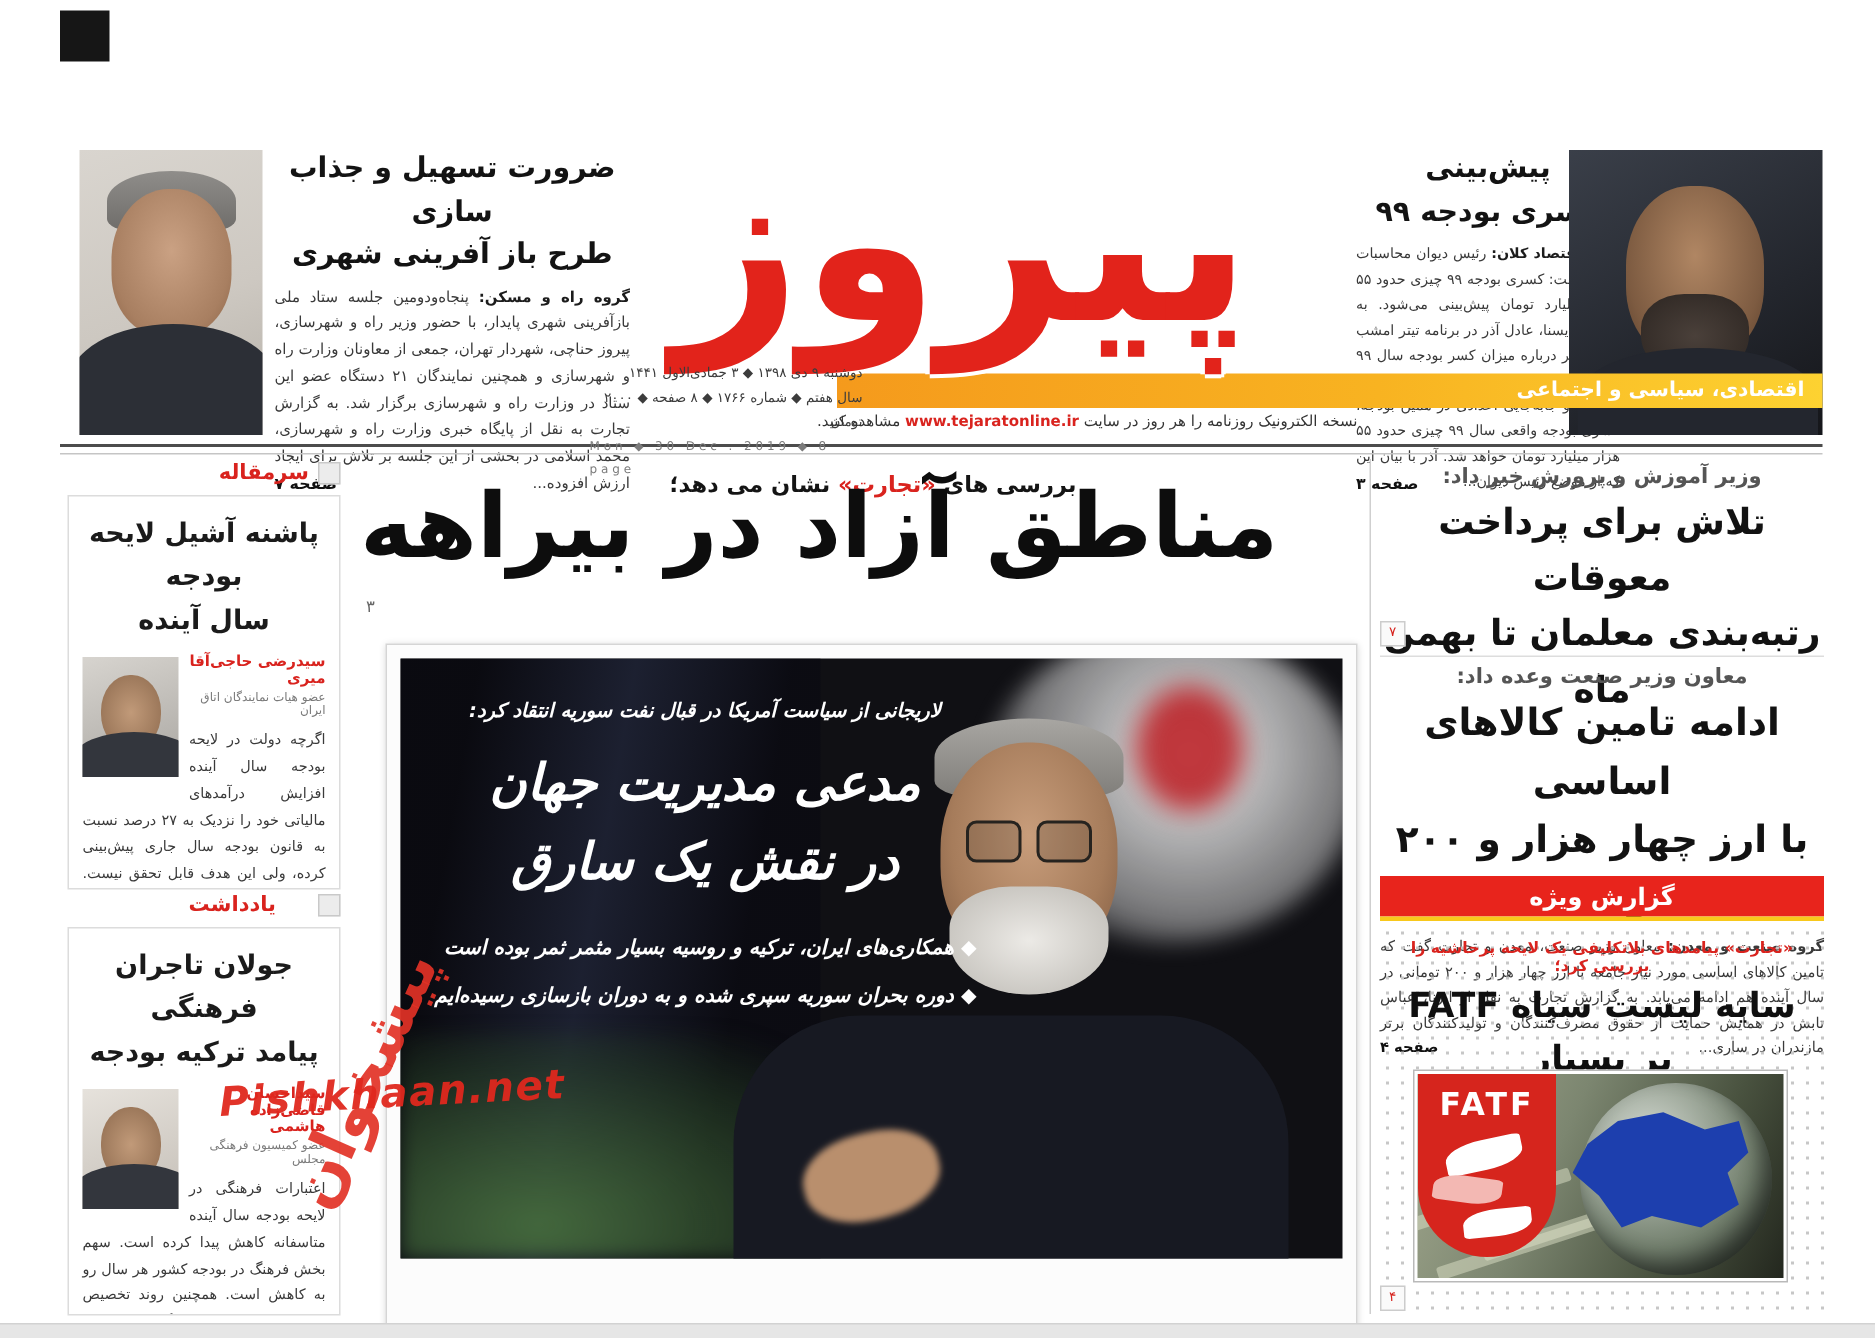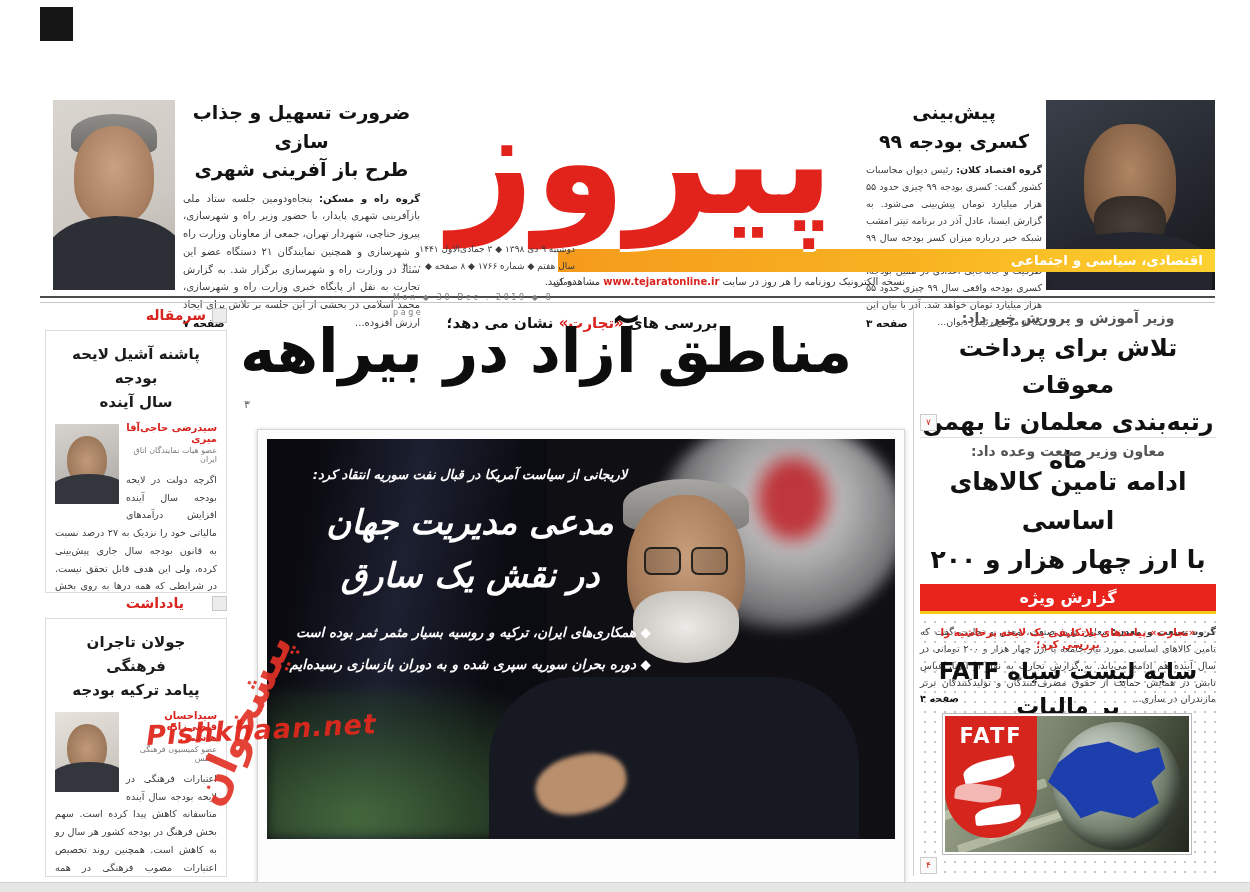--- a/index.html
+++ b/index.html
@@ -30,21 +30,21 @@
     text-shadow:3px 0 0 #fff,-3px 0 0 #fff,0 3px 0 #fff,0 -3px 0 #fff,2px 2px 0 #fff,-2px -2px 0 #fff;}
   .dateline{left:393px;top:241px;width:182px;z-index:4;font-size:9px;line-height:1.85;color:#3c3c3c;text-align:right;}
   .dateline .latin{direction:ltr;text-align:left;letter-spacing:2.6px;color:#7c7c7c;font-size:8px;}
   .banner{left:558px;top:249px;width:657px;height:23px;z-index:1;
     background:linear-gradient(90deg,#f59a1c 0%,#f8b321 55%,#fdd231 100%);}
   .banner .tagline{position:absolute;right:12px;top:0;height:23px;line-height:23px;
     color:#fff;font-weight:bold;font-size:13.5px;}
   .siteline{left:475px;top:276px;width:430px;z-index:4;font-size:10px;color:#333;text-align:right;}
   .siteline .url{color:#d9231e;font-weight:bold;direction:ltr;unicode-bidi:embed;}
 
-  .tr-text{left:866px;top:98px;width:176px;height:192px;}
+  .tr-text{left:904px;top:98px;width:176px;height:192px;}
   .tr-title{margin:0 0 7px;font-size:19px;line-height:1.5;font-weight:bold;color:#131313;text-align:center;}
   .tr-photo{left:1046px;top:100px;width:169px;height:190px;overflow:hidden;
     background:linear-gradient(150deg,#3a3f49 0%,#23262d 60%,#15161a 100%);}
   .tr-photo .head{position:absolute;left:38px;top:24px;width:92px;height:116px;border-radius:46% 46% 42% 42%;
     background:radial-gradient(ellipse at 50% 40%,#b08663,#7d5b41 70%,#5a3f2c);}
   .tr-photo .beard{position:absolute;left:48px;top:96px;width:72px;height:56px;border-radius:40% 40% 50% 50%;
     background:radial-gradient(#4a403a,#2c2521);}
   .tr-photo .suit{position:absolute;left:6px;bottom:-8px;width:160px;height:66px;border-radius:50% 50% 0 0;background:#23262e;}
   .header-rule{left:40px;top:296px;width:1175px;height:4px;border-top:2px solid #4c4c4c;border-bottom:1px solid #c5c5c5;}
 
@@ -86,21 +86,21 @@
   .mp-bullets{margin-top:16px;font-size:13.5px;font-weight:bold;line-height:2.35;text-align:right;}
   .pmark{width:15px;height:15px;border:1px solid #ccc;background:#fafafa;color:#d6221c;
     font-size:9px;line-height:15px;text-align:center;}
   .photo-frame .pmark{position:absolute;left:9px;bottom:6px;}
 
   
   .sec-head{width:182px;display:flex;align-items:center;justify-content:flex-start;gap:6px;}
   .sec-head .sq{width:13px;height:13px;border:1px solid #c9c9c9;background:#ececec;}
   .sec-head .lbl{color:#d9231e;font-weight:bold;font-size:14px;}
   .side-box{width:182px;border:1px solid #dcdcdc;background:#fff;box-sizing:border-box;padding:11px 9px 8px;overflow:hidden;}
-  .side-title{margin:0 0 8px;font-size:15px;line-height:1.6;font-weight:bold;color:#1b1b1b;text-align:center;}
+  .side-title{margin:0 0 8px;font-size:18px;line-height:1.6;font-weight:bold;color:#1b1b1b;text-align:center;}
   .aphoto{float:left;width:64px;height:80px;margin:2px 7px 4px 0;background:linear-gradient(160deg,#d7d4cf,#a9a6a1);position:relative;overflow:hidden;}
   .aphoto .head{position:absolute;left:12px;top:12px;width:40px;height:50px;border-radius:48%;
     background:radial-gradient(#c19a79,#8d6a4e);}
   .aphoto .suit{position:absolute;left:-6px;bottom:-4px;width:80px;height:34px;border-radius:50% 50% 0 0;background:#33363d;}
   .aphoto.color{background:linear-gradient(160deg,#e6e2dc,#c4beb6);}
   .aname{color:#d9231e;font-size:10px;font-weight:bold;margin:0;}
   .arole{color:#7a7a7a;font-size:8px;margin:2px 0 7px;}
   .side-body{font-size:9.6px;line-height:1.85;text-align:justify;color:#3a3a3a;margin:0;}
 
   
@@ -272,21 +272,21 @@
     <p class="rc-kicker">معاون وزیر صنعت وعده داد:</p>
     <h3 class="rc-headline" style="font-size:25px;"><span>ادامه تامین کالاهای اساسی</span><br><span>با ارز چهار هزار و ۲۰۰ تومانی</span></h3>
     <p class="rc-body"><b>گروه صنعت و معدن:</b> <span>معاون وزیر صنعت، معدن و تجارت گفت که تامین کالاهای اساسی مورد نیاز جامعه با ارز چهار هزار و ۲۰۰ تومانی در سال آینده هم ادامه می‌یابد. به گزارش تجارت به نقل از ایرنا، عباس تابش در همایش حمایت از حقوق مصرف‌کنندگان و تولیدکنندگان برتر مازندران در ساری...</span> <b class="pageref" style="float:left;color:#111;">صفحه ۴</b></p>
   </div>
 
   <div class="abs special-banner">گزارش ویژه</div>
   <div class="abs special-underline"></div>
 
   <div class="abs fatf-sec">
     <p class="fatf-kicker">«تجارت» پیامدهای بلاتکلیفی یک لایحه پرحاشیه را بررسی کرد؛</p>
-    <h3 class="fatf-headline"><span>سایه لیست سیاه FATF</span><br><span>بر مالیات</span></h3>
+    <h3 class="fatf-headline"><span>سایه لیست سیاه FATF</span><br><span>بر بسیار</span></h3>
     <div class="fatf-img">
       <div class="fatf-canvas">
         <div class="bill" style="left:10px;bottom:18px;width:130px;"></div>
         <div class="bill" style="left:40px;bottom:34px;width:150px;"></div>
         <div class="bill" style="left:-6px;bottom:48px;width:110px;"></div>
         <div class="globe"></div>
         <div class="iranmap"></div>
         <div class="fatf-shield">
           <span class="t">FATF</span>
           <span class="leaf l1"></span>

